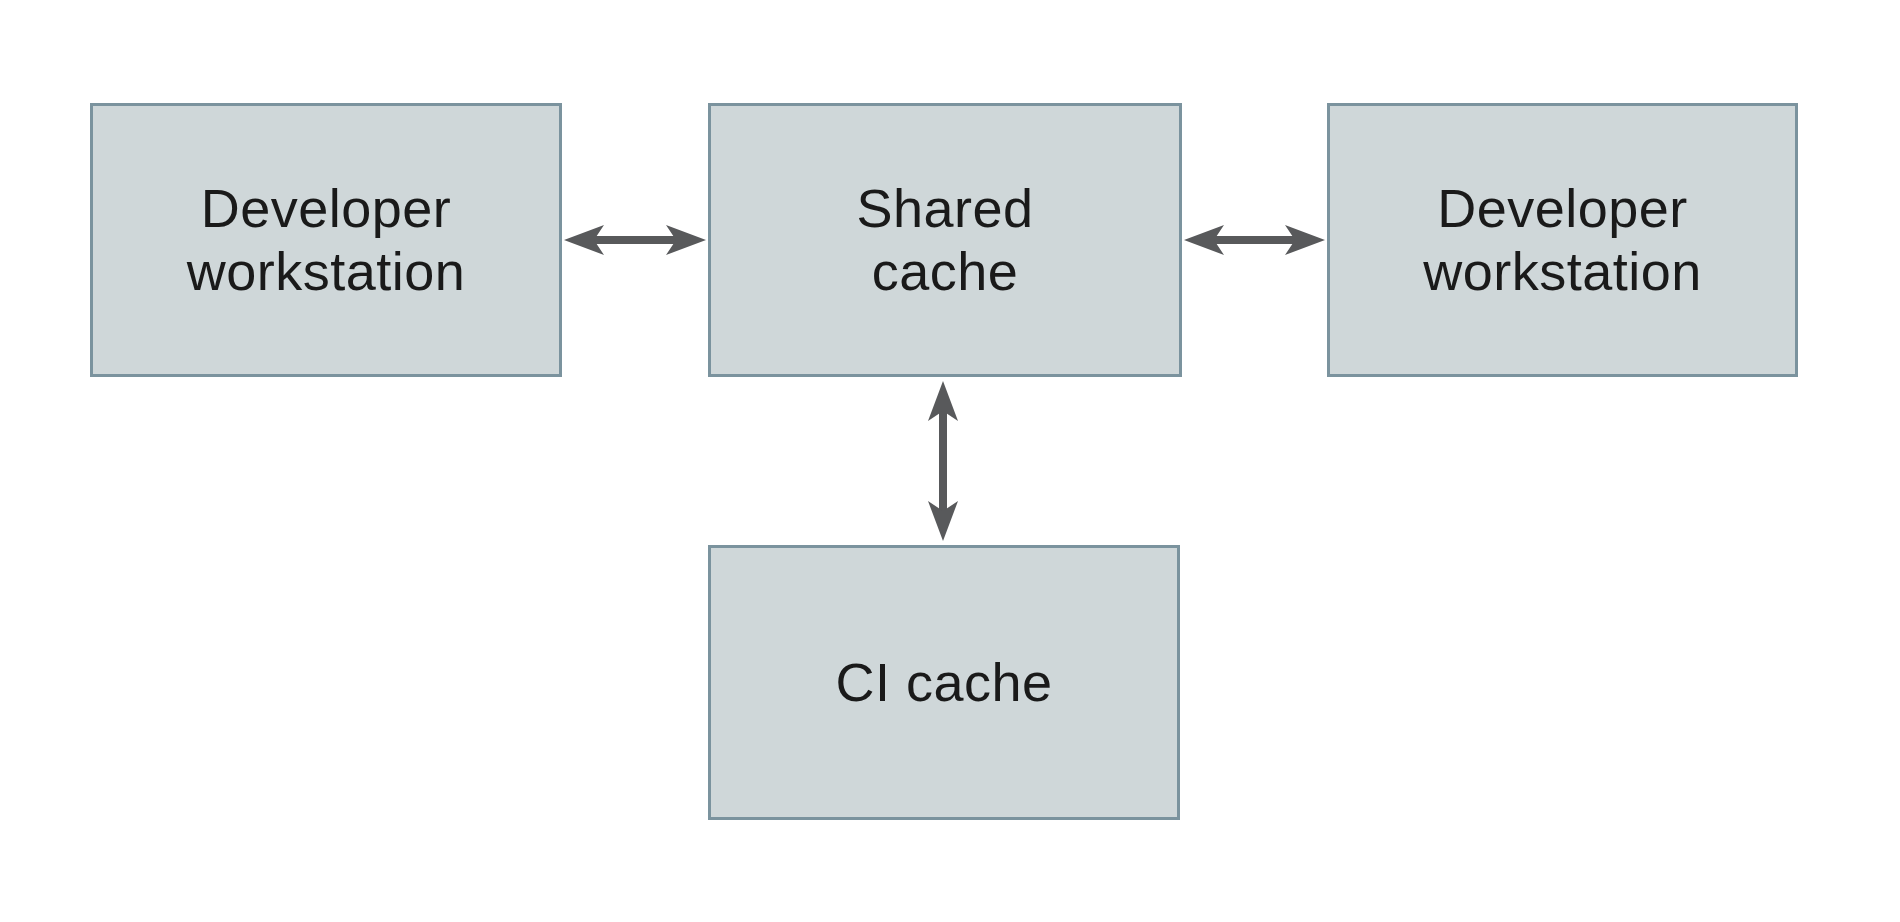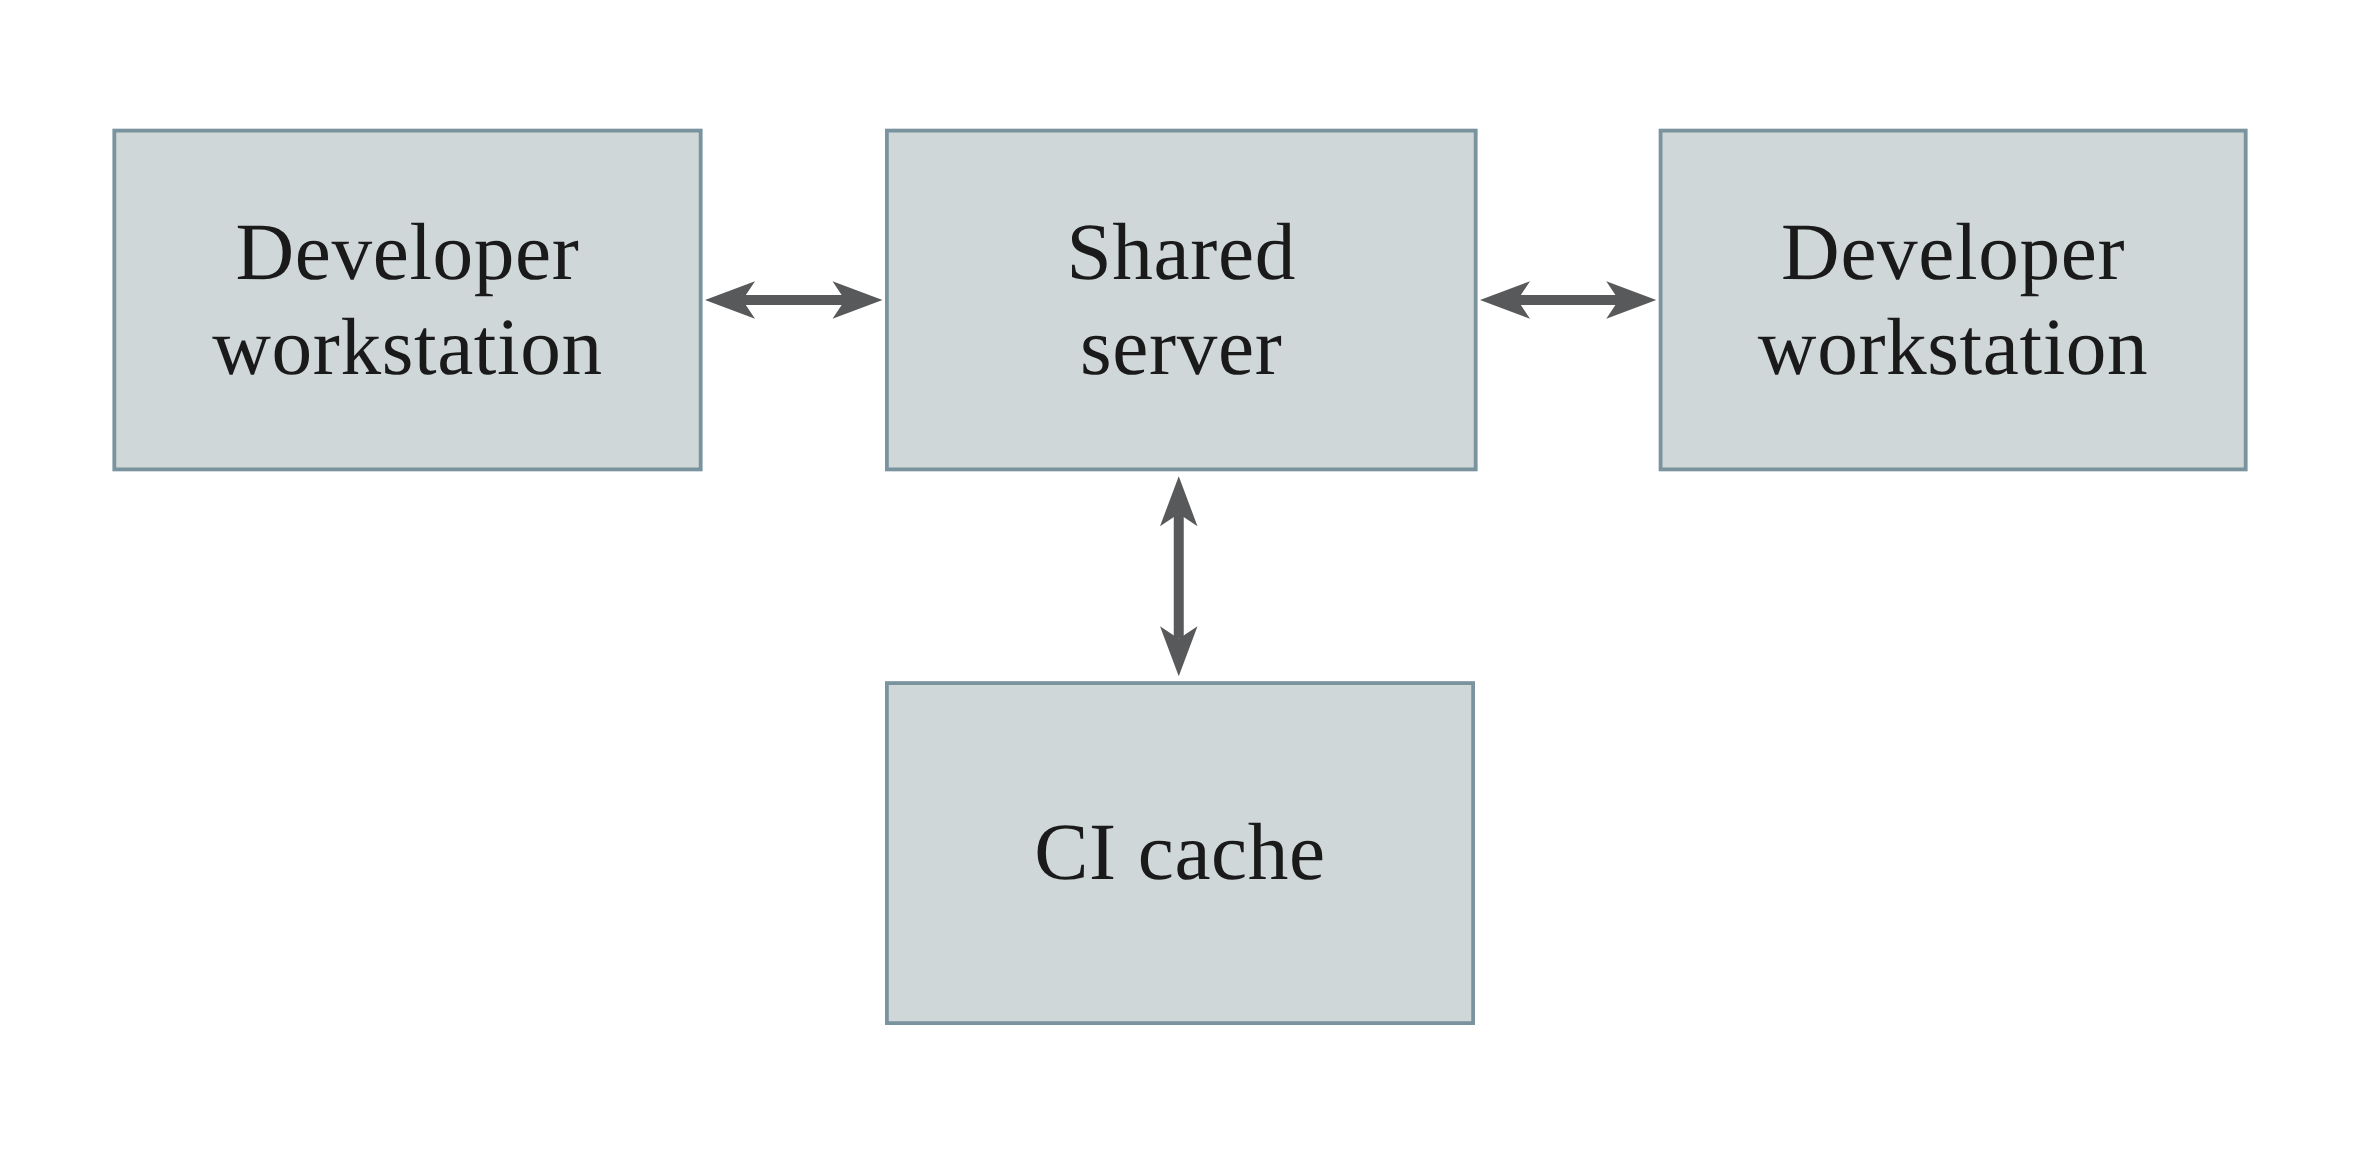--- a/index.html
+++ b/index.html
@@ -20,25 +20,24 @@
     box-sizing: border-box;
     background: var(--node-fill, #cfd7d9);
     border: 3px solid var(--node-border, #7b939e);
     display: flex;
     align-items: center;
     justify-content: center;
     text-align: center;
   }
   .node-label {
     color: var(--text, #1a1a1a);
-    font-size: 65px;
+    font-size: 54px;
     line-height: 1.17;
     white-space: pre-line;
     letter-spacing: 0.5px;
-    font-family: Liberation Serif, serif;
   }
   .node-left   { left: 90px;   top: 103px; width: 472px; height: 274px; }
   .node-center { left: 708px;  top: 103px; width: 474px; height: 274px; }
   .node-right  { left: 1327px; top: 103px; width: 471px; height: 274px; }
   .node-bottom { left: 708px;  top: 545px; width: 472px; height: 275px; }
   .arrow { position: absolute; display: block; }
   .arrow-1 { left: 562px;  top: 210px; }
   .arrow-2 { left: 1182px; top: 210px; }
   .arrow-3 { left: 913px;  top: 377px; }
 </style>
@@ -47,21 +46,21 @@
 
 <div class="canvas">
 
   <div class="node node-left">
     <span class="node-label">Developer
 workstation</span>
   </div>
 
   <div class="node node-center">
     <span class="node-label">Shared
-server</span>
+cache</span>
   </div>
 
   <div class="node node-right">
     <span class="node-label">Developer
 workstation</span>
   </div>
 
   <div class="node node-bottom">
     <span class="node-label">CI cache</span>
   </div>

